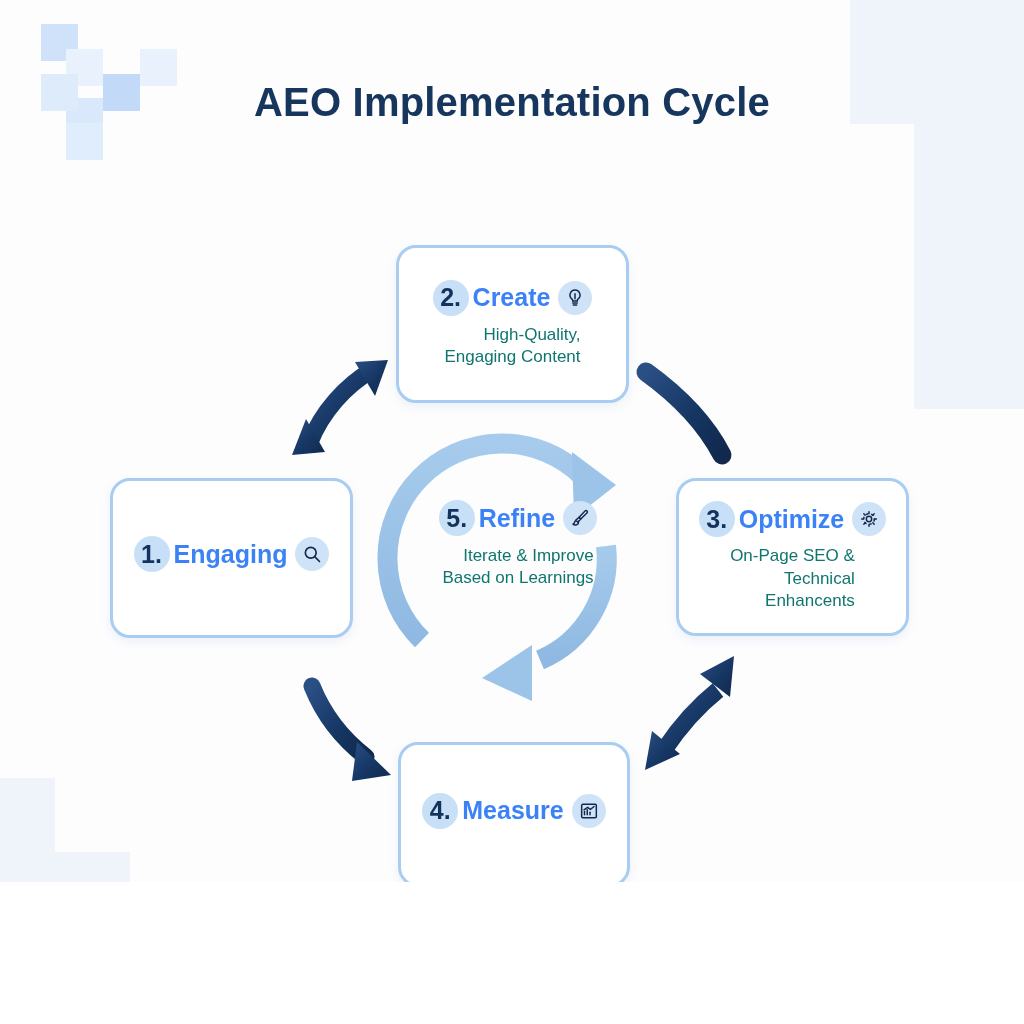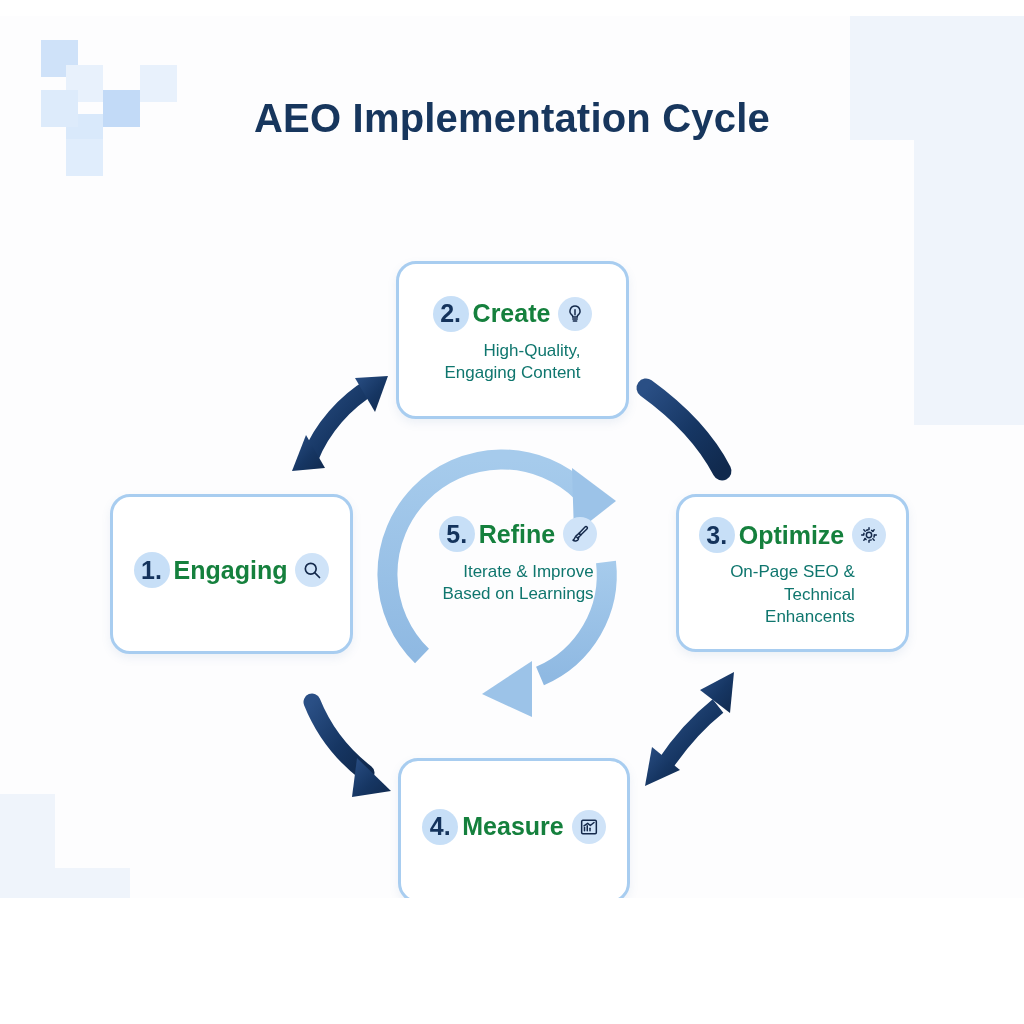--- a/index.html
+++ b/index.html
@@ -8,21 +8,20 @@
     padding: 0;
     background: #ffffff;
   }
   #canvas {
     position: relative;
     width: 1024px;
     height: 882px;
     background: #fdfdfe;
     overflow: hidden;
     font-family: "Liberation Sans", sans-serif;
-    margin-top: 16px;
   }
 
   
   .bg-block {
     position: absolute;
     background: #eff4fb;
   }
   #bg-tr-1 { right: 0;   top: 0;    width: 174px; height: 124px; }
   #bg-tr-2 { right: 0;   top: 124px; width: 110px; height: 285px; }
   #bg-bl-1 { left: 0;    top: 778px; width: 55px;  height: 246px; }
@@ -92,21 +91,21 @@
     border-radius: 50%;
     background: #c7dff7;
     color: #14335c;
     font-size: 25px;
     font-weight: bold;
     margin-right: -2px;
   }
   .card-title {
     font-size: 25px;
     font-weight: bold;
-    color: #15803d;
+    color: #3b82f6;
     white-space: nowrap;
   }
   .icon-badge {
     display: inline-flex;
     align-items: center;
     justify-content: center;
     width: 34px;
     height: 34px;
     border-radius: 50%;
     background: #cfe3f8;

